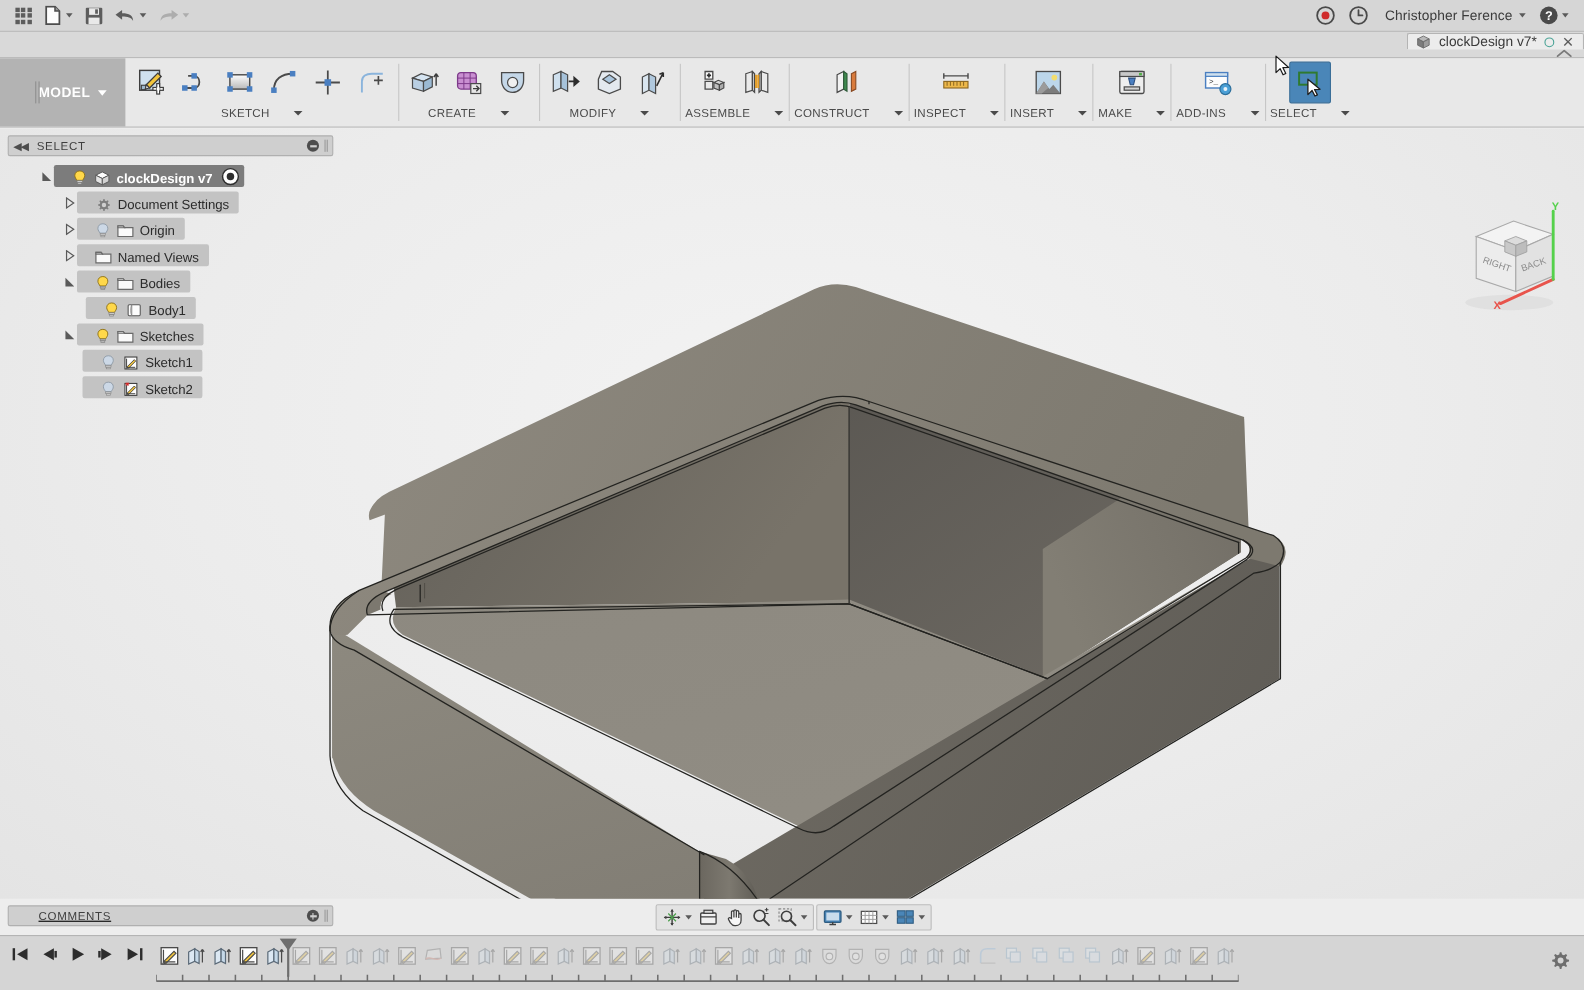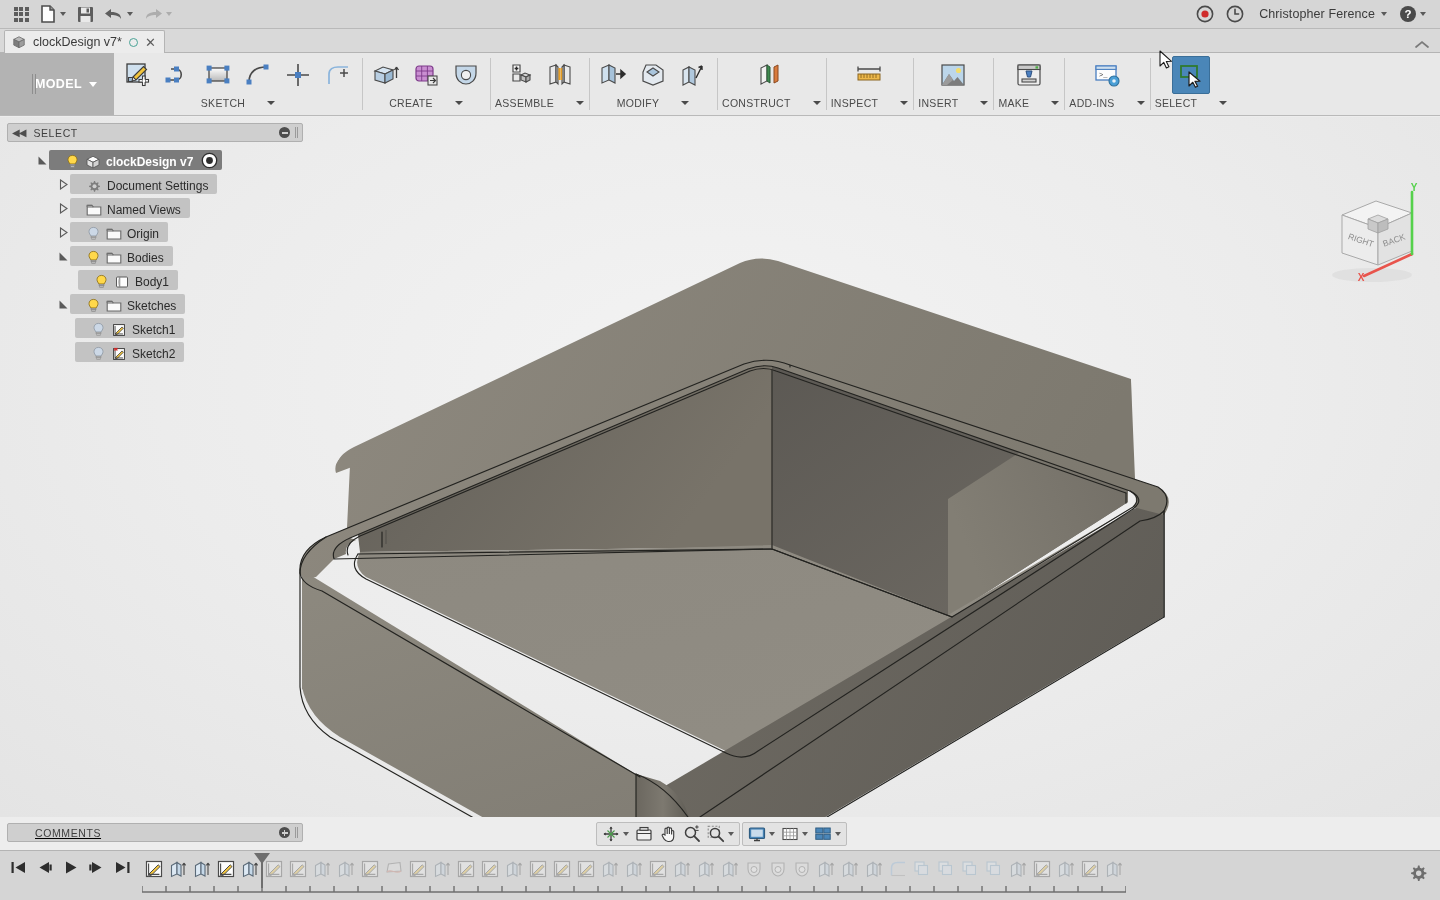--- a/index.html
+++ b/index.html
@@ -32,21 +32,21 @@
   .user-name { font-size: 12.5px; color: #3b3b3b; letter-spacing: .1px; padding: 0 3px; }
 
   
   .grid9 { display: grid; grid-template-columns: repeat(3, 4px); grid-template-rows: repeat(3, 4px); gap: 1.5px; }
   .grid9 i { background: #5d5d5d; display: block; }
 
   
   .tabbar {
     position: absolute; top: 29px; left: 0; width: 1440px; height: 24px;
     background: #d9d9d9; border-bottom: 1px solid #b4b4b4;
-    display: flex; align-items: flex-end;
+    display: flex; align-items: flex-end; flex-direction: column;
   }
   .doctab {
     height: 23px; display: flex; align-items: center; gap: 7px;
     padding: 0 8px 0 7px; background: #ececec;
     border: 1px solid #b4b4b4; border-bottom: none; margin-left: 4px;
     border-radius: 2px 2px 0 0; position: relative; top: 1px; cursor: default;
   }
   .doctab .title { font-size: 12.5px; color: #3a3a3a; }
   .tab-cube { width: 14px; height: 14px; flex: 0 0 14px; }
   .tab-dot { width: 9px; height: 9px; border: 1.4px solid #4aa396; border-radius: 50%; }
@@ -361,20 +361,49 @@
       <div class="rlabel">
         <span>CREATE</span>
         <span class="caret"></span>
       </div>
     </div>
 
     <div class="rgroup">
       <div class="ricons">
         <div class="rbtn">
           <svg width="30" height="30" viewBox="0 0 30 30">
+            <path d="M4 8 L11 5 L11 20 L4 23 Z" fill="#cfe0ee" stroke="#4a4a4a" stroke-width="1.1"></path>
+            <path d="M11 5 L17 8 L17 23 L11 20 Z" fill="#a6c2da" stroke="#4a4a4a" stroke-width="1.1"></path>
+            <path d="M18 14 H26 M23 10.5 L27 14 L23 17.5 Z" fill="#2d2d2d" stroke="#2d2d2d" stroke-width="1.5"></path>
+          </svg>
+        </div>
+        <div class="rbtn">
+          <svg width="30" height="30" viewBox="0 0 30 30">
+            <path d="M5 12 L5 21 L15 25 L25 21 L25 10 L18 5 L8 5 Z" fill="#e3e9ef" stroke="#4a4a4a" stroke-width="1.2"></path>
+            <path d="M9 12 L15 8 L21 12 L15 16 Z" fill="#a9c5dd" stroke="#4a4a4a" stroke-width="1.1"></path>
+          </svg>
+        </div>
+        <div class="rbtn">
+          <svg width="30" height="30" viewBox="0 0 30 30">
+            <path d="M5 10 L11 7 L11 22 L5 25 Z" fill="#d9e5ef" stroke="#4a4a4a" stroke-width="1.1"></path>
+            <path d="M11 7 L17 10 L17 25 L11 22 Z" fill="#b0c8dd" stroke="#4a4a4a" stroke-width="1.1"></path>
+            <path d="M18 18 L24 6 M24 6 L20.5 7.5 M24 6 L24 10" fill="none" stroke="#2d2d2d" stroke-width="1.4"></path>
+          </svg>
+        </div>
+      </div>
+      <div class="rlabel">
+        <span>MODIFY</span>
+        <span class="caret"></span>
+      </div>
+    </div>
+
+    <div class="rgroup">
+      <div class="ricons">
+        <div class="rbtn">
+          <svg width="30" height="30" viewBox="0 0 30 30">
             <path d="M8 14 H15 V21 H8 Z" fill="#e9e9e9" stroke="#4a4a4a" stroke-width="1.2"></path>
             <path d="M16 15 L20 13 L25 15 L21 17 Z" fill="#d4d4d4" stroke="#4a4a4a" stroke-width="1.1"></path>
             <path d="M16 15 L21 17 L21 22 L16 20 Z" fill="#c0c0c0" stroke="#4a4a4a" stroke-width="1.1"></path>
             <path d="M25 15 L21 17 L21 22 L25 20 Z" fill="#acacac" stroke="#4a4a4a" stroke-width="1.1"></path>
             <path d="M8 5 H15 V12 H8 Z" fill="#fafafa" stroke="#4a4a4a" stroke-width="1.2"></path>
             <path d="M11.5 6.6 V10.4 M9.6 8.5 H13.4" stroke="#2d2d2d" stroke-width="1.5"></path>
           </svg>
         </div>
         <div class="rbtn">
           <svg width="30" height="30" viewBox="0 0 30 30">
@@ -382,49 +411,20 @@
             <path d="M11 5 L13 7 L13 24 L11 22 Z" fill="#c7c7c7" stroke="#4a4a4a" stroke-width="1.1"></path>
             <path d="M25 7 L19 5 L19 22 L25 24 Z" fill="#eaeaea" stroke="#4a4a4a" stroke-width="1.1"></path>
             <path d="M19 5 L17 7 L17 24 L19 22 Z" fill="#c7c7c7" stroke="#4a4a4a" stroke-width="1.1"></path>
             <path d="M14.3 8 V20" stroke="#e39b22" stroke-width="1.7"></path>
             <path d="M16.3 8 V20" stroke="#e39b22" stroke-width="1.7"></path>
           </svg>
         </div>
       </div>
       <div class="rlabel">
         <span>ASSEMBLE</span>
-        <span class="caret"></span>
-      </div>
-    </div>
-
-    <div class="rgroup">
-      <div class="ricons">
-        <div class="rbtn">
-          <svg width="30" height="30" viewBox="0 0 30 30">
-            <path d="M4 8 L11 5 L11 20 L4 23 Z" fill="#cfe0ee" stroke="#4a4a4a" stroke-width="1.1"></path>
-            <path d="M11 5 L17 8 L17 23 L11 20 Z" fill="#a6c2da" stroke="#4a4a4a" stroke-width="1.1"></path>
-            <path d="M18 14 H26 M23 10.5 L27 14 L23 17.5 Z" fill="#2d2d2d" stroke="#2d2d2d" stroke-width="1.5"></path>
-          </svg>
-        </div>
-        <div class="rbtn">
-          <svg width="30" height="30" viewBox="0 0 30 30">
-            <path d="M5 12 L5 21 L15 25 L25 21 L25 10 L18 5 L8 5 Z" fill="#e3e9ef" stroke="#4a4a4a" stroke-width="1.2"></path>
-            <path d="M9 12 L15 8 L21 12 L15 16 Z" fill="#a9c5dd" stroke="#4a4a4a" stroke-width="1.1"></path>
-          </svg>
-        </div>
-        <div class="rbtn">
-          <svg width="30" height="30" viewBox="0 0 30 30">
-            <path d="M5 10 L11 7 L11 22 L5 25 Z" fill="#d9e5ef" stroke="#4a4a4a" stroke-width="1.1"></path>
-            <path d="M11 7 L17 10 L17 25 L11 22 Z" fill="#b0c8dd" stroke="#4a4a4a" stroke-width="1.1"></path>
-            <path d="M18 18 L24 6 M24 6 L20.5 7.5 M24 6 L24 10" fill="none" stroke="#2d2d2d" stroke-width="1.4"></path>
-          </svg>
-        </div>
-      </div>
-      <div class="rlabel">
-        <span>MODIFY</span>
         <span class="caret"></span>
       </div>
     </div>
 
     <div class="rgroup">
       <div class="ricons">
         <div class="rbtn">
           <svg width="30" height="30" viewBox="0 0 30 30">
             <path d="M5 8 L11 5 L11 21 L5 24 Z" fill="#f2f2f2" stroke="#4a4a4a" stroke-width="1.1"></path>
             <path d="M11 5 L14 7 L14 23 L11 21 Z" fill="#3f8a4f" stroke="#2d5a38" stroke-width="1"></path>
@@ -742,45 +742,45 @@
       </span>
     </div>
 
     <div class="trow" style="padding-left:57px">
       <span class="disc">
         <svg width="11" height="11" viewBox="0 0 11 11">
             <path d="M2.5 1 L9 5.5 L2.5 10 Z" fill="none" stroke="#5a5a5a" stroke-width="1.1"></path>
           </svg>
       </span>
       <span class="tchip">
+        <svg class="bulb" viewBox="0 0 16 16">
+          <path d="M8 1.5 C4.9 1.5 3.2 3.6 3.2 6 C3.2 8 4.6 9.2 5.2 10.6 L10.8 10.6 C11.4 9.2 12.8 8 12.8 6 C12.8 3.6 11.1 1.5 8 1.5 Z" fill="#ccd8e6" stroke="#8f9aa6" stroke-width=".9"></path>
+          <rect x="5.4" y="11" width="5.2" height="1.5" fill="#cfcfcf" stroke="#8a8a8a" stroke-width=".6"></rect>
+          <rect x="6.1" y="12.8" width="3.8" height="1.4" fill="#cfcfcf" stroke="#8a8a8a" stroke-width=".6"></rect>
+        </svg>
         <svg class="ficon" viewBox="0 0 16 14">
           <path d="M1.2 2.4 H6 L7.2 4 H14.8 V12 H1.2 Z" fill="#fafafa" stroke="#6a6a6a" stroke-width="1.1"></path>
           <path d="M1.2 2.4 H6 L7.2 4 H1.2 Z" fill="#d6d6d6" stroke="#6a6a6a" stroke-width="1"></path>
         </svg>
-        <span class="tlabel">Named Views</span>
+        <span class="tlabel">Origin</span>
       </span>
     </div>
 
     <div class="trow" style="padding-left:57px">
       <span class="disc">
         <svg width="11" height="11" viewBox="0 0 11 11">
             <path d="M2.5 1 L9 5.5 L2.5 10 Z" fill="none" stroke="#5a5a5a" stroke-width="1.1"></path>
           </svg>
       </span>
       <span class="tchip">
-        <svg class="bulb" viewBox="0 0 16 16">
-          <path d="M8 1.5 C4.9 1.5 3.2 3.6 3.2 6 C3.2 8 4.6 9.2 5.2 10.6 L10.8 10.6 C11.4 9.2 12.8 8 12.8 6 C12.8 3.6 11.1 1.5 8 1.5 Z" fill="#ccd8e6" stroke="#8f9aa6" stroke-width=".9"></path>
-          <rect x="5.4" y="11" width="5.2" height="1.5" fill="#cfcfcf" stroke="#8a8a8a" stroke-width=".6"></rect>
-          <rect x="6.1" y="12.8" width="3.8" height="1.4" fill="#cfcfcf" stroke="#8a8a8a" stroke-width=".6"></rect>
-        </svg>
         <svg class="ficon" viewBox="0 0 16 14">
           <path d="M1.2 2.4 H6 L7.2 4 H14.8 V12 H1.2 Z" fill="#fafafa" stroke="#6a6a6a" stroke-width="1.1"></path>
           <path d="M1.2 2.4 H6 L7.2 4 H1.2 Z" fill="#d6d6d6" stroke="#6a6a6a" stroke-width="1"></path>
         </svg>
-        <span class="tlabel">Origin</span>
+        <span class="tlabel">Named Views</span>
       </span>
     </div>
 
     <div class="trow" style="padding-left:57px">
       <span class="disc">
         <svg width="11" height="11" viewBox="0 0 11 11">
             <path d="M1.5 1.5 L9.5 9.5 L1.5 9.5 Z" fill="#5a5a5a"></path>
           </svg>
       </span>
       <span class="tchip">

